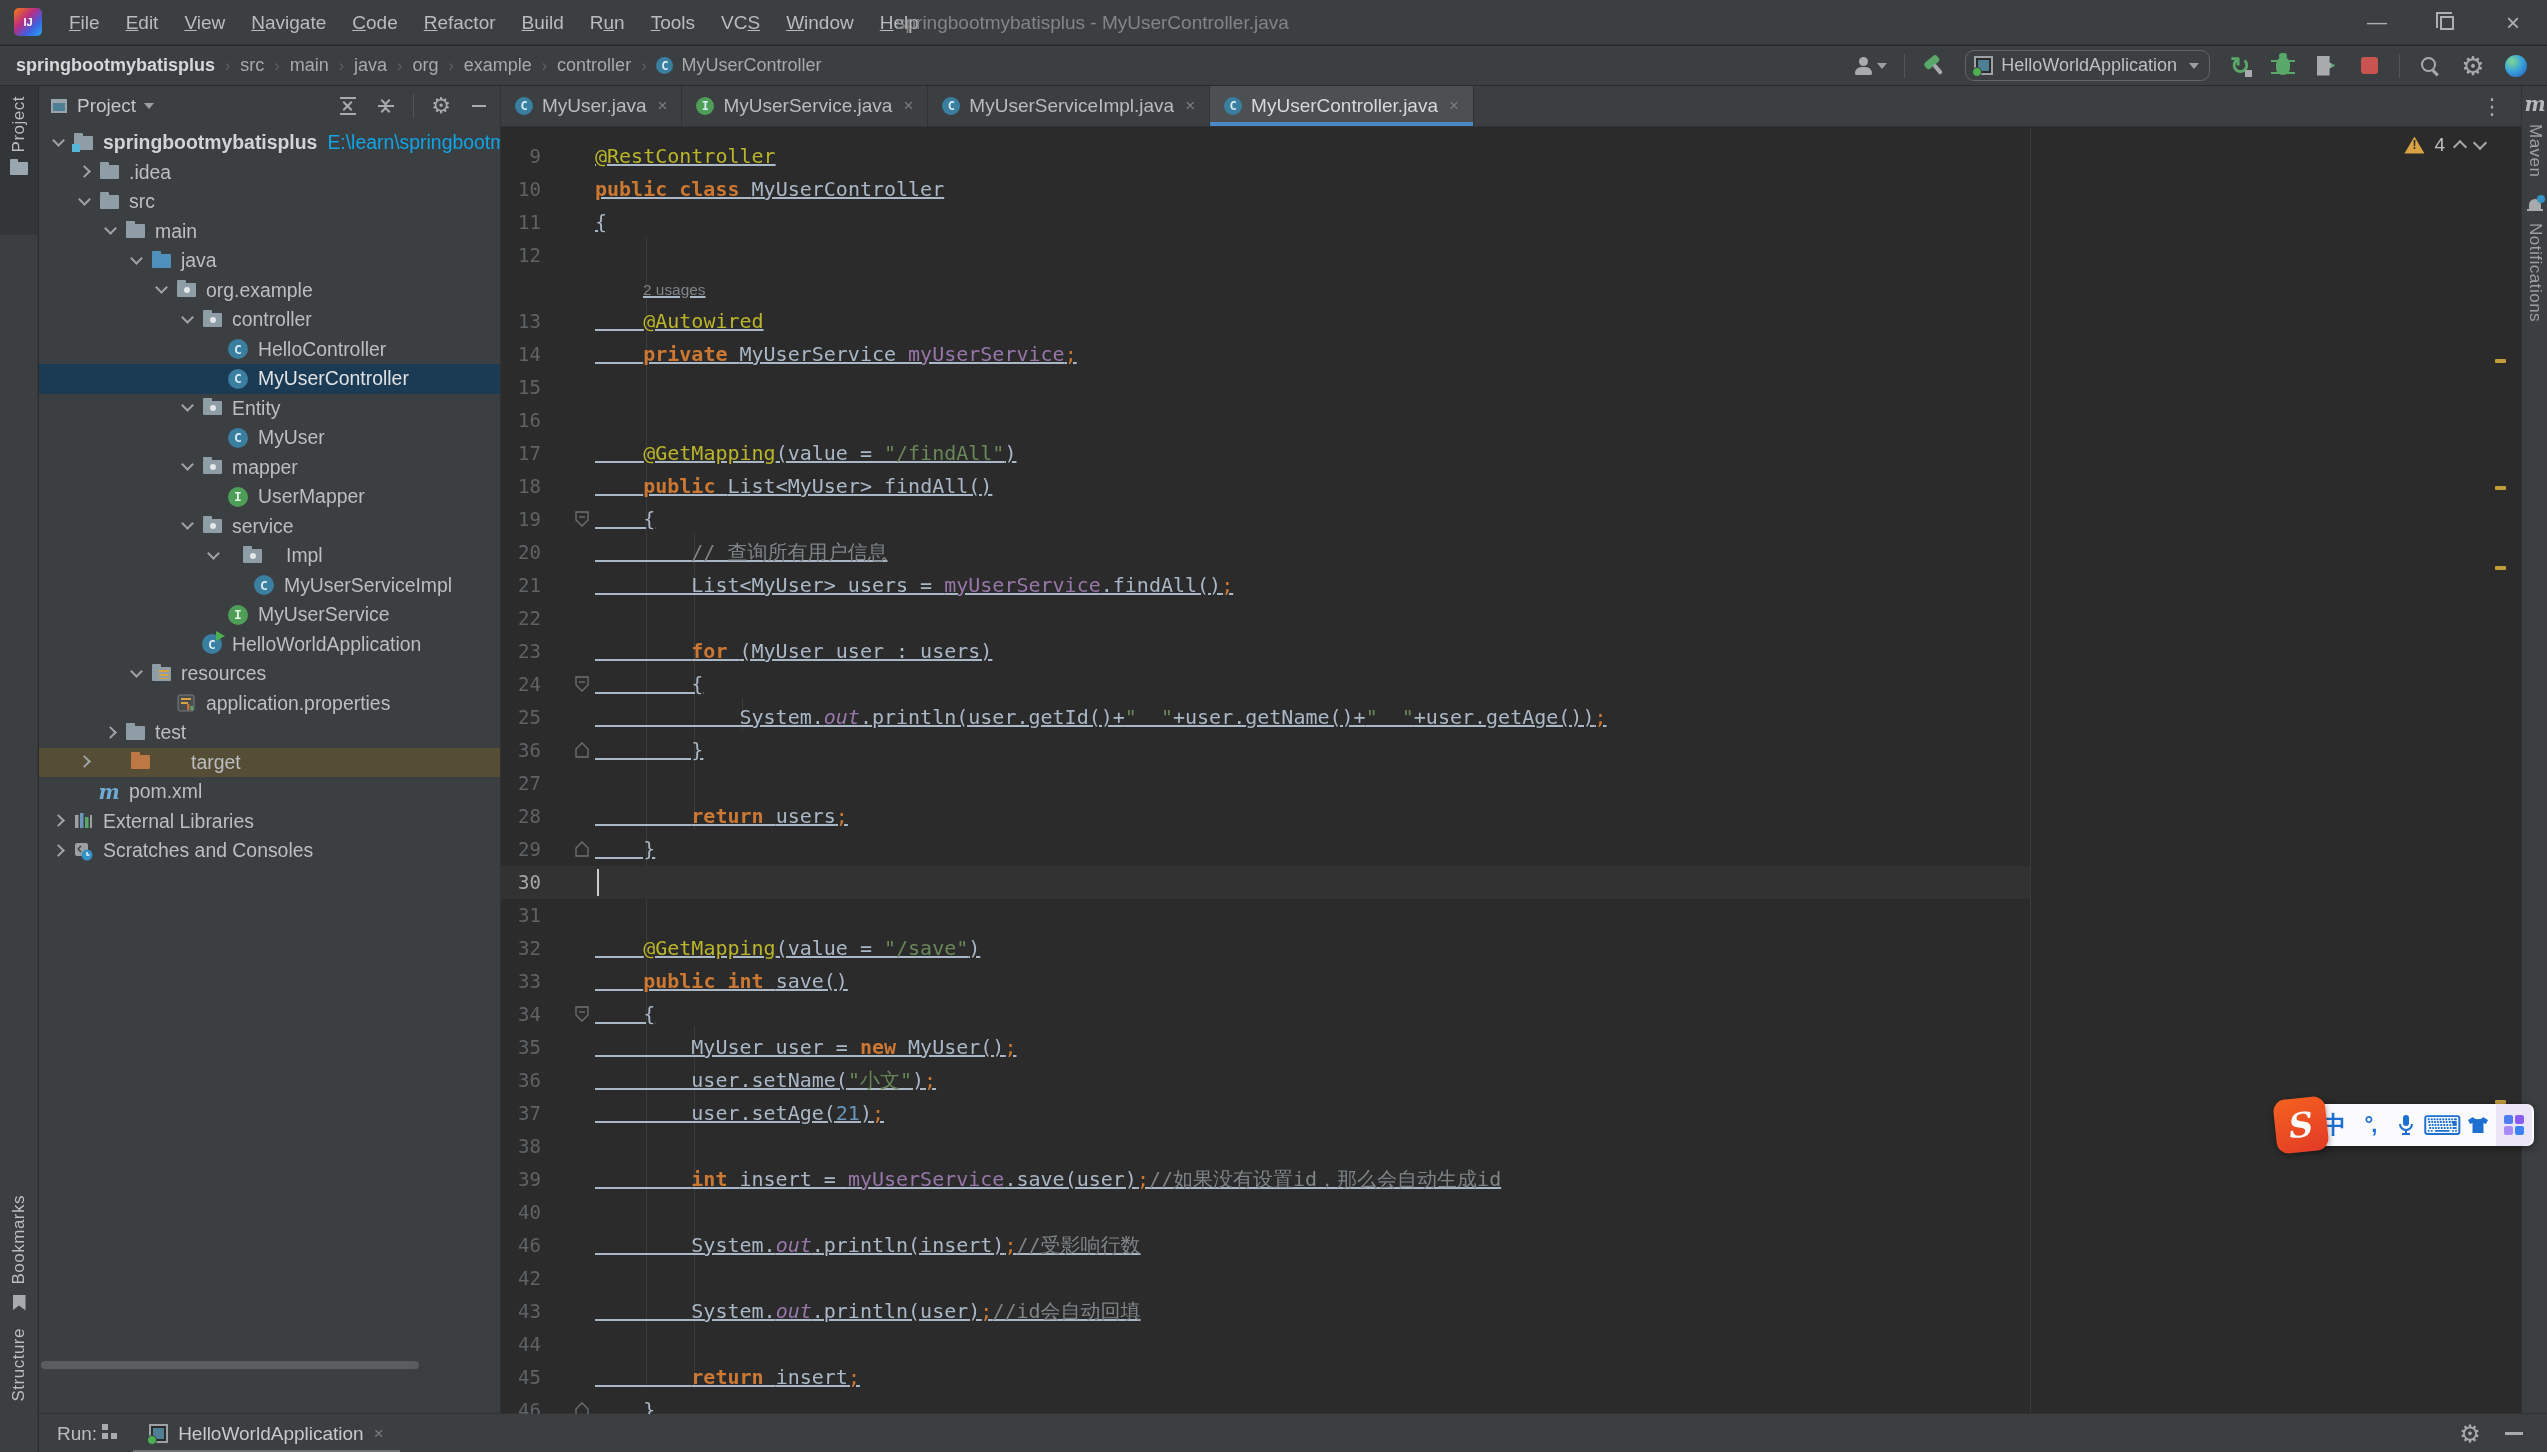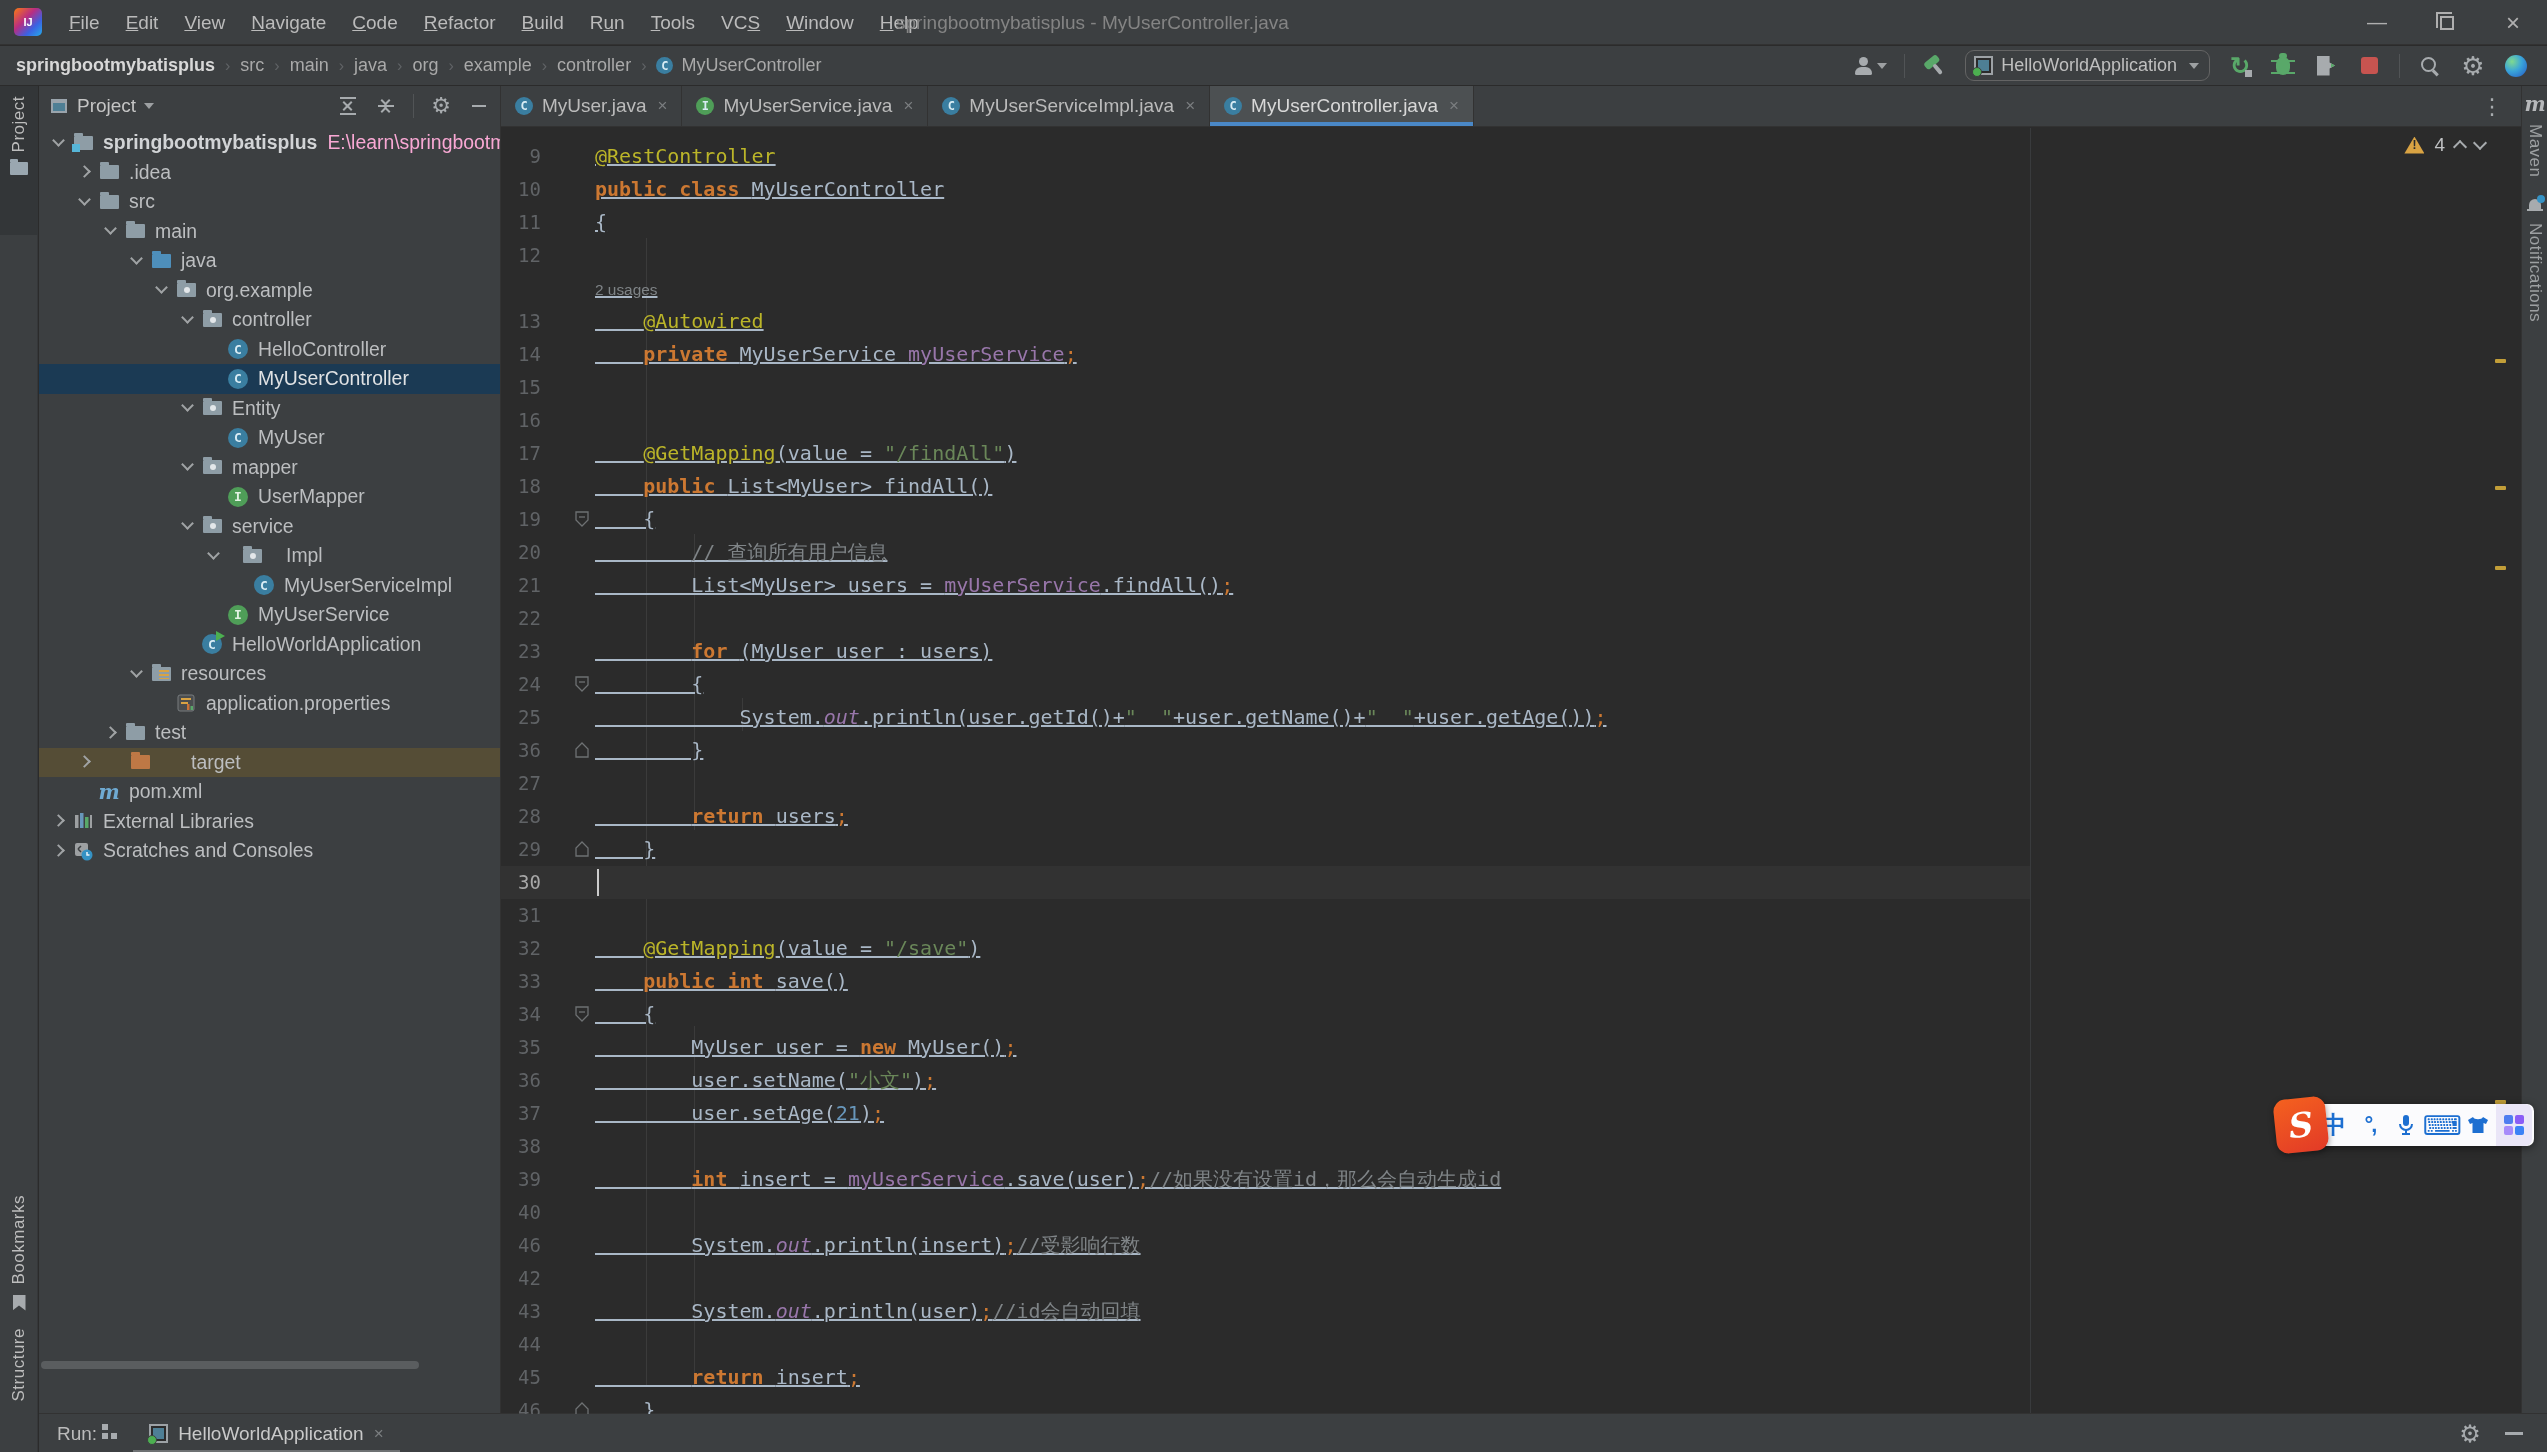--- a/index.html
+++ b/index.html
@@ -88,21 +88,21 @@
   .col-glyph i { position:absolute; left:4px; width:7px; height:7px; border-right:2px solid #A7ABAE; border-bottom:2px solid #A7ABAE; }
   .col-glyph i.up { top:11px; transform:rotate(-135deg); }
   .col-glyph i.dn { top:0; transform:rotate(45deg); }
   .minus-glyph { width:14px; height:2.5px; background:#A7ABAE; }
 
   #tree { position:absolute; left:0; top:42px; right:0; bottom:0; }
   .trow { height:29.5px; display:flex; align-items:center; font-size:19.4px; color:#BCBEC0; white-space:nowrap; }
   .trow.sel { background:#1B3A54; color:#E0E2E4; }
   .trow.hl { background:#554D36;gap:31px; }
   .trow .lbl.bold { font-weight:bold; color:#D2D4D6; }
-  .trow .suffix { color:#f9a8d4; margin-left:10px; }
+  .trow .suffix { color:#0ea5e9; margin-left:10px; }
   .chev { width:24px; height:24px; flex:none; position:relative; }
   .chev.closed::before, .chev.open::before { content:''; position:absolute; left:7px; top:7px; width:7px; height:7px; border-right:2px solid #A0A3A5; border-bottom:2px solid #A0A3A5; }
   .chev.closed::before { transform:rotate(-45deg); }
   .chev.open::before { transform:rotate(45deg); top:5px; }
   .tico-box { width:24px; height:22px; flex:none; display:flex; align-items:center; justify-content:center; margin-right:8px; position:relative; }
   .fic { position:relative; width:19px; height:14px; background:var(--fc,#8E9DA6); border-radius:1px; }
   .fic::before { content:''; position:absolute; left:0; top:-3px; width:9px; height:3px; background:var(--fc,#8E9DA6); border-radius:1px 1px 0 0; }
   .fic.pkg::after { content:''; position:absolute; left:7px; top:4px; width:6px; height:6px; border-radius:50%; background:#E3E7EA; }
   .fic.proj::after { content:''; position:absolute; left:-2px; bottom:-2px; width:8px; height:8px; background:#56B6D8; }
   .fic.res::after { content:''; position:absolute; right:2px; top:3px; width:10px; height:9px; background:repeating-linear-gradient(#D9A343 0 2px, transparent 2px 4px); }
@@ -136,21 +136,21 @@
   .line { white-space:pre; font:20px "DejaVu Sans Mono",monospace; line-height:33px; color:#A9B7C6; position:relative; z-index:1;text-decoration:underline; }
   .t-k { color:#CC7832; font-weight:bold; }
   .t-a { color:#BBB529; }
   .t-s { color:#6A8759; }
   .t-n { color:#6897BB; }
   .t-f { color:#9876AA; }
   .t-fi { color:#9876AA; font-style:italic; }
   .t-c { color:#7F8487; }
   .t-p { color:#A9B7C6; }
   .t-sc { color:#CC7832; }
-  .inlay { font:15.4px "Liberation Sans",sans-serif; color:#7F8487; line-height:33px; }
+  .inlay { font:15.4px "Liberation Sans",sans-serif; color:#7F8487; margin-left:48px; line-height:33px; }
   .caret-bar { position:absolute; left:96px; top:3px; width:2px; height:27px; background:#CCCCCC; z-index:3; }
   .iguide { position:absolute; width:1px; background:#3B3B3B; z-index:1; }
   #margin-line { position:absolute; left:1529px; top:0; bottom:0; width:1px; background:#393B3D; z-index:0; }
   #inspections { position:absolute; right:36px; top:6px; display:flex; align-items:center; gap:10px; z-index:5; }
   .warn-tri { position:relative; width:20px; height:17px; background:#D9A343; clip-path:polygon(50% 0,100% 100%,0 100%); }
   .warn-tri::after { content:'!'; position:absolute; left:0; right:0; top:1px; text-align:center; color:#2B2B2B; font:bold 12px "Liberation Sans",sans-serif; }
   #warn-count { font-size:19px; color:#BFC1C3; }
   .nav-chev { width:10px; height:10px; border-right:2px solid #A7ABAE; border-bottom:2px solid #A7ABAE; }
   .nav-chev.up { transform:rotate(-135deg); margin-top:4px; }
   .nav-chev.dn { transform:rotate(45deg); margin-bottom:4px; }

